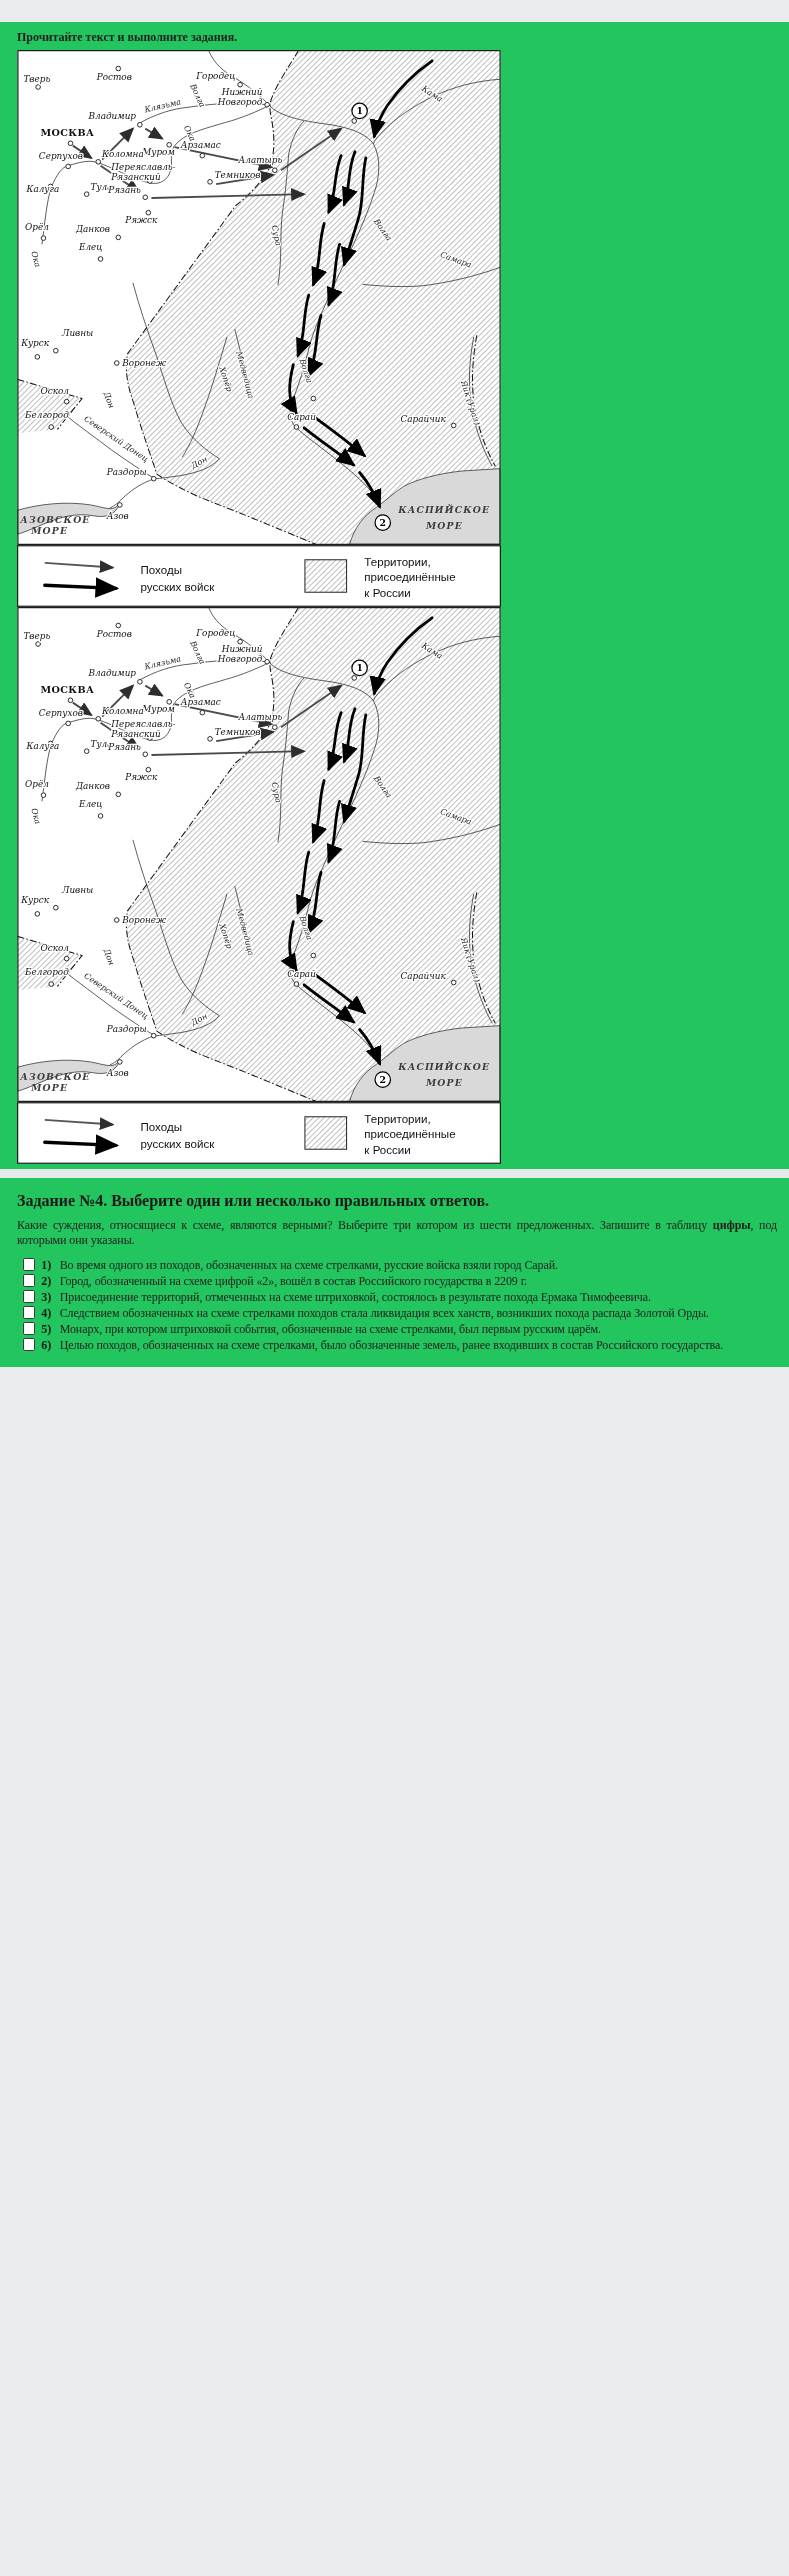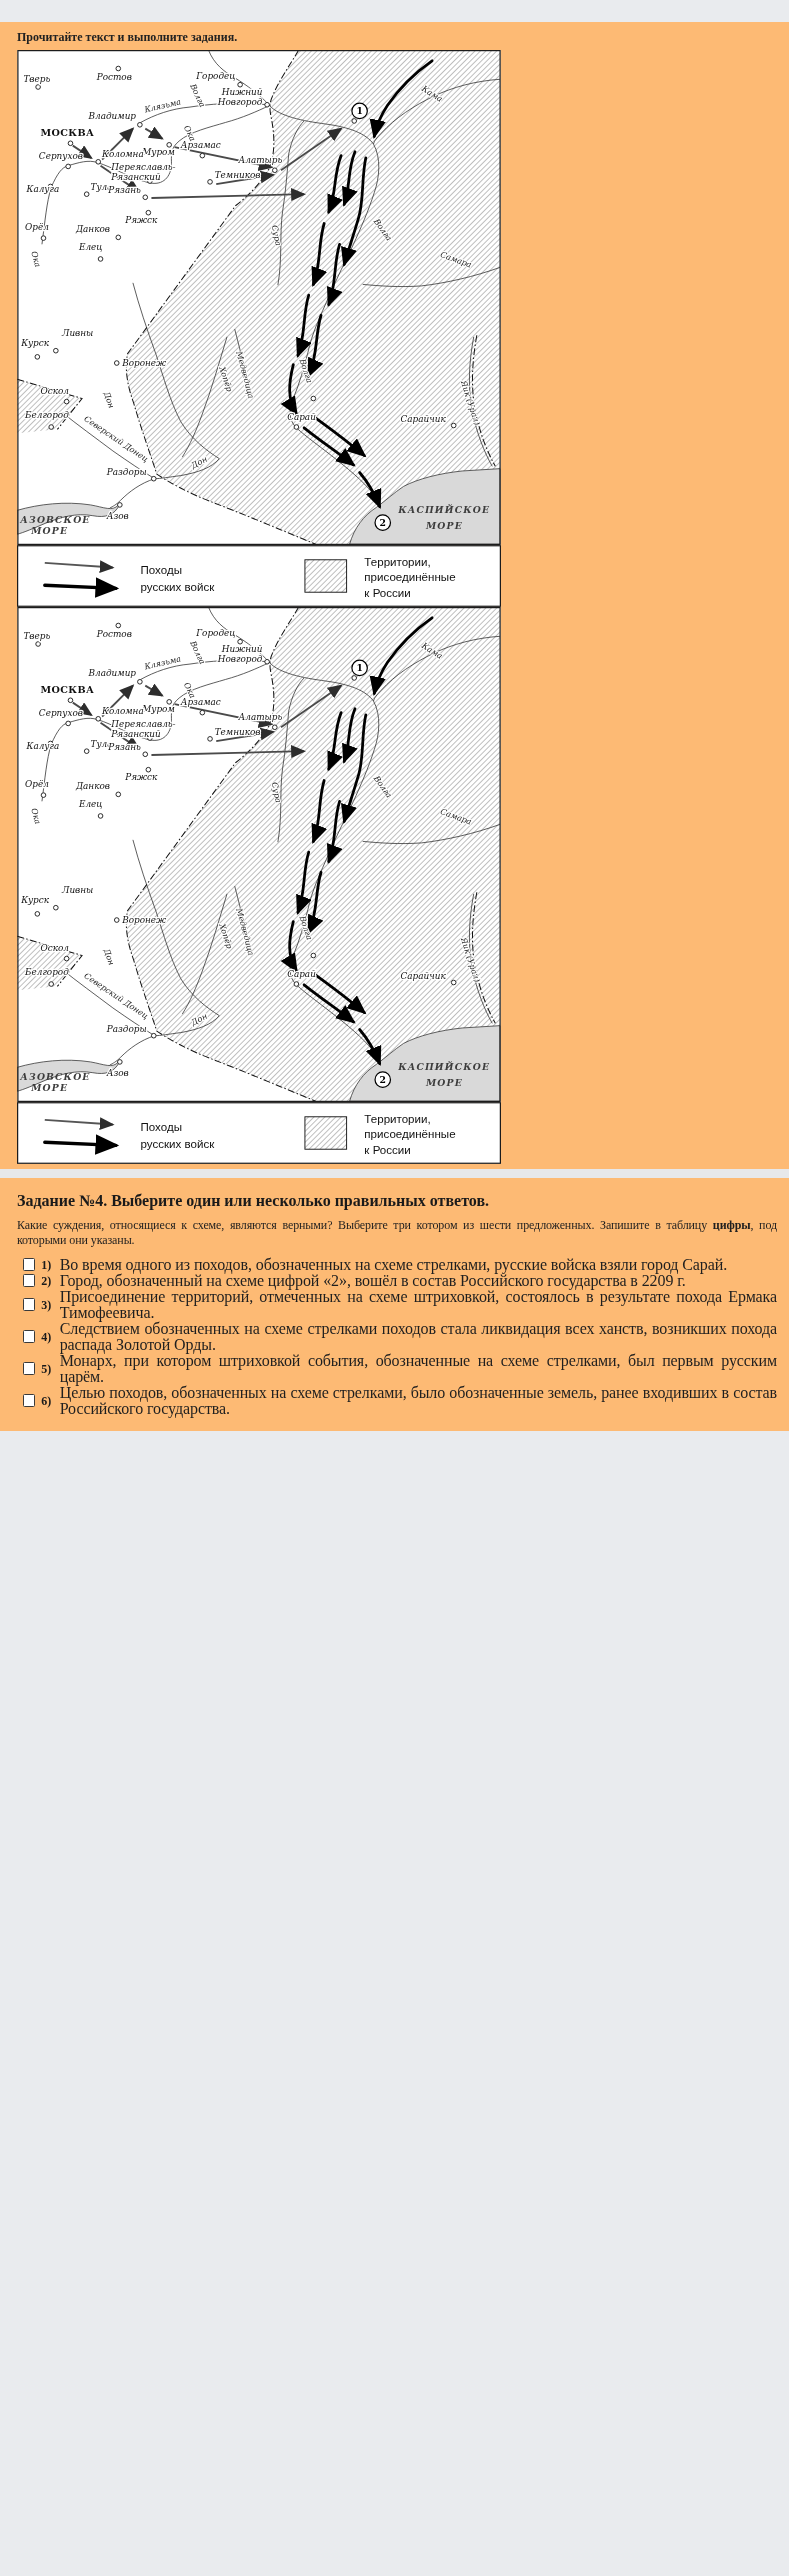--- a/index.html
+++ b/index.html
@@ -3,21 +3,21 @@
 <meta charset="utf-8">
 <style>
   html,body{margin:0;padding:0;}
   body{
     width:790px;height:2576px;
     background:#e9ebee;
     font-family:"Liberation Serif","DejaVu Serif",serif;
     color:#1a1a1a;
     overflow:hidden;
   }
-  .white-area{background:#fdba74;width:790px;}
+  .white-area{background:#22c55e;width:790px;}
   .area-top{margin-top:21.6px;padding:8.5px 0 5.4px 0;}
   .page-title{
     font-size:12px;font-weight:bold;line-height:15.4px;
     margin:0 0 4.6px 17px;color:#222;
   }
   .figure{margin-left:17px;width:484px;}
   .map-block{display:block;line-height:0;}
   .divider{height:8.5px;background:#e7e8ea;width:790px;}
   .area-task{padding:15.4px 0 14px 0;}
   .task-title{
@@ -30,21 +30,21 @@
     letter-spacing:-0.1px;color:#1f1f1f;
   }
   .question .emph{font-weight:bold;}
   .options{margin:7.7px 13px 0 23px;width:754px;}
   .opt{display:flex;align-items:center;margin:0;min-height:16px;}
   .cb{
     width:10px;height:11.6px;border:0.8px solid #3a3a3a;background:#fff;
     border-radius:1.5px;flex-shrink:0;margin-right:6.2px;cursor:pointer;
   }
   .num{font-weight:bold;font-size:12px;width:18.5px;flex-shrink:0;line-height:16px;}
-  .otext{font-size:16px;line-height:16px;letter-spacing:-0.1px;color:#1f1f1f;text-align:justify;flex:1;}
+  .otext{font-size:12px;line-height:16px;letter-spacing:-0.1px;color:#1f1f1f;text-align:justify;flex:1;}
   
   .riv{fill:none;stroke:#2e2e2e;stroke-width:1;}
   .boundary{fill:none;stroke:#111;stroke-width:1.3;stroke-dasharray:9 3 2 3;}
   .citylab{font:italic 11.5px "DejaVu Serif",serif;fill:#111;paint-order:stroke;stroke:#fff;stroke-width:3px;}
   .citylab.b{font-style:normal;font-weight:bold;font-size:12.5px;letter-spacing:.5px;}
   .rivlab{font:italic 10.5px "DejaVu Serif",serif;fill:#1d1d1d;paint-order:stroke;stroke:#fff;stroke-width:2.6px;}
   .sealab{font:italic bold 12px "DejaVu Serif",serif;fill:#3c3c3c;letter-spacing:1.5px;}
   .legtext{font:15px "Liberation Sans",sans-serif;fill:#111;}
   .numlab{font:bold 12px "DejaVu Serif",serif;fill:#000;}
 </style>

